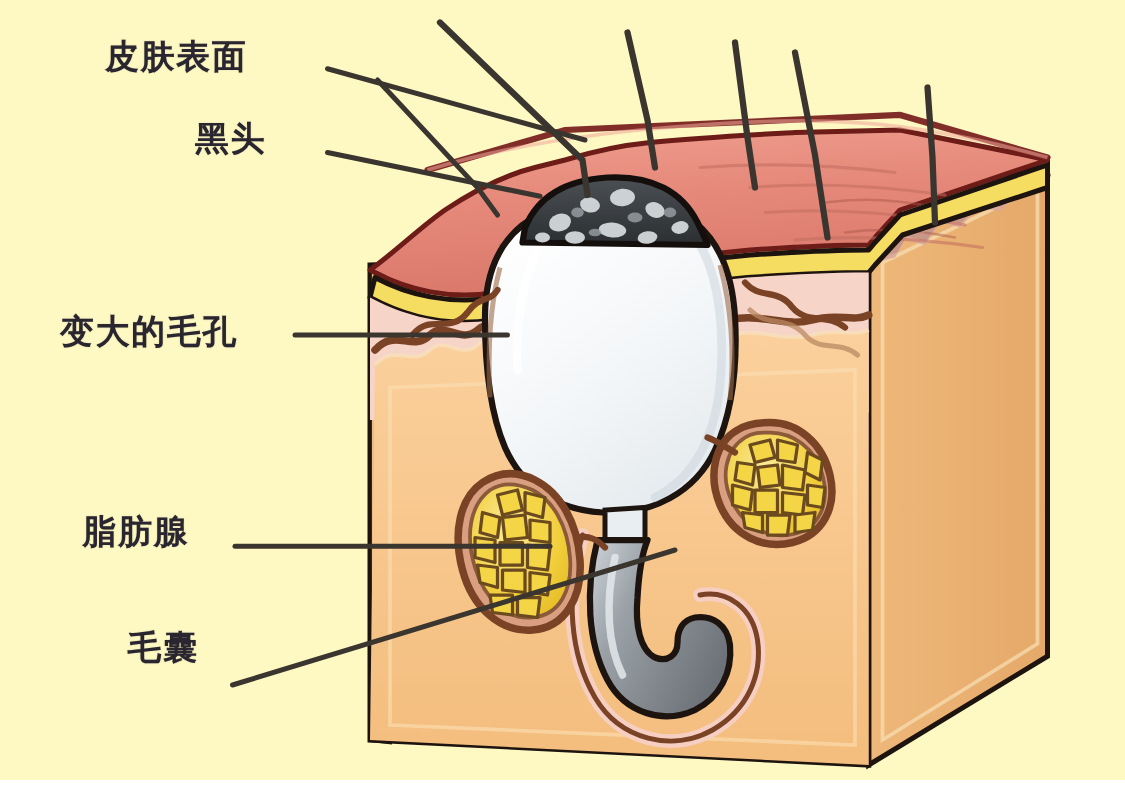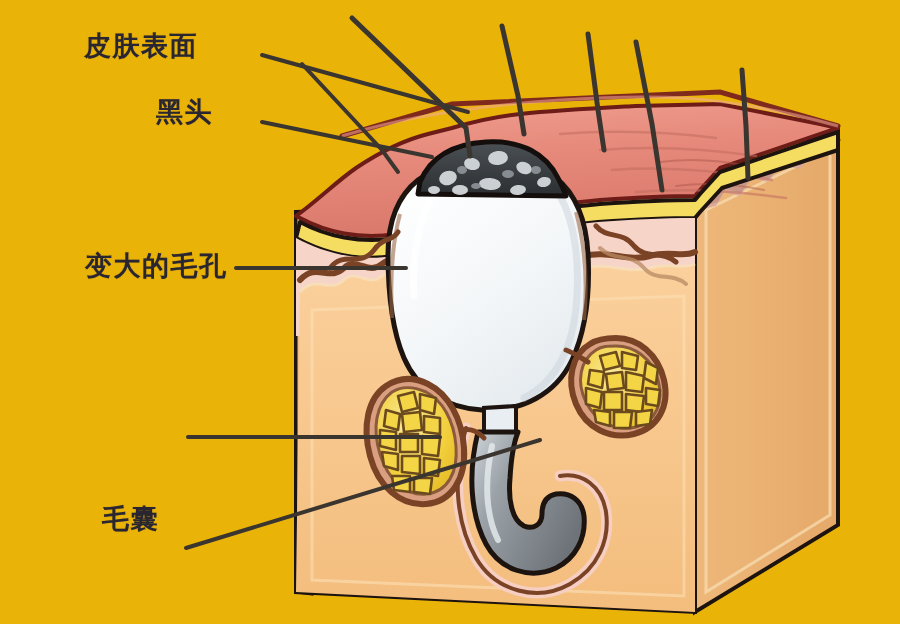--- a/index.html
+++ b/index.html
@@ -11,21 +11,21 @@
   body {
     width: 900px;
     height: 640px;
     overflow: hidden;
     font-family: "DejaVu Sans", "Liberation Sans", sans-serif;
   }
   #stage {
     position: relative;
     width: 900px;
     height: 624px;
-    background: #eab308;
+    background: #fef9c3;
     padding-left: 48px;
   }
   #diagram-svg {
     position: absolute;
     left: 0;
     top: 0;
     width: 900px;
     height: 640px;
     display: block;
   }
@@ -35,21 +35,21 @@
     font-weight: 700;
     font-size: 27px;
     letter-spacing: 1.5px;
     color: #2a2630;
     white-space: nowrap;
     line-height: 1;
     text-shadow: 0 0 1px rgba(60,55,70,0.35);
   }
   #label-skin-surface { left: 84px;  top: 32px; }
   #label-blackhead    { left: 156px; top: 98px; }
-  #label-pore         { left: 48px;  top: 252px; margin-left: 37px; }
+  #label-pore         { left: 48px;  top: 252px; }
   #label-seb-gland    { left: 66px;  top: 412px; }
   #label-follicle     { left: 102px; top: 505px; }
 </style>
 </head>
 <body>
 
 <div id="stage">
 
   <svg id="diagram-svg" viewBox="0 0 900 640">
     <defs>
@@ -356,15 +356,16 @@
       <line x1="262" y1="122" x2="432" y2="157"></line>
       <line x1="236" y1="268" x2="406" y2="268"></line>
       <line x1="188" y1="437" x2="440" y2="437"></line>
       <line x1="186" y1="548" x2="540" y2="440"></line>
     </g>
   </svg>
 
   <div class="label" id="label-skin-surface">皮肤表面</div>
   <div class="label" id="label-blackhead">黑头</div>
   <div class="label" id="label-pore">变大的毛孔</div>
+  <div class="label" id="label-seb-gland">脂肪腺</div>
   <div class="label" id="label-follicle">毛囊</div>
 
 </div>
 
 </body></html>

